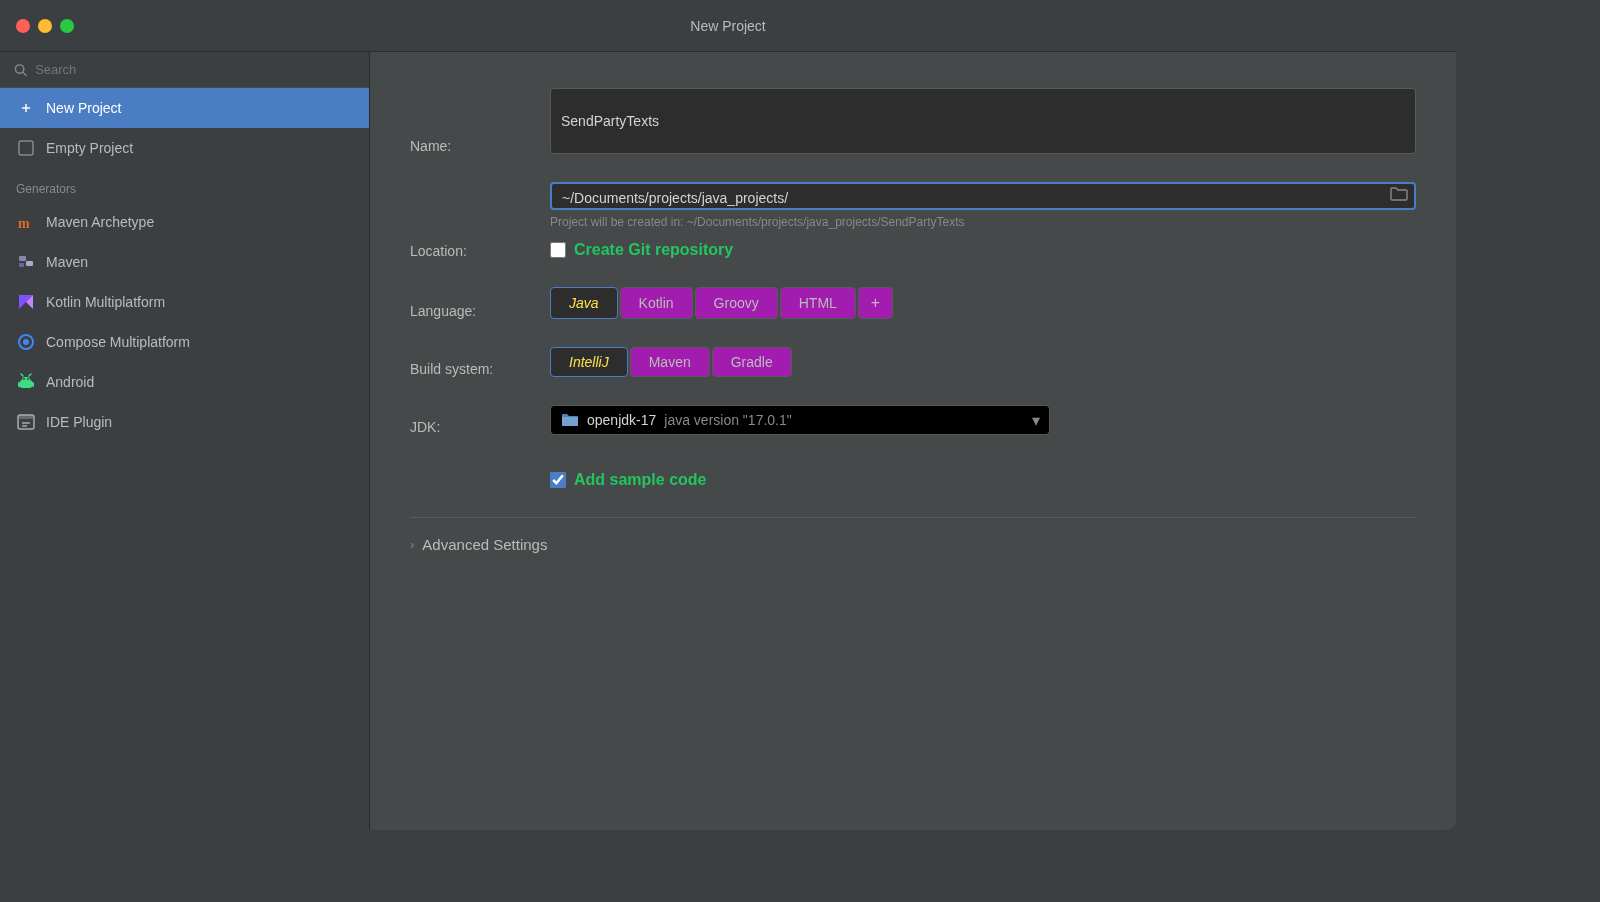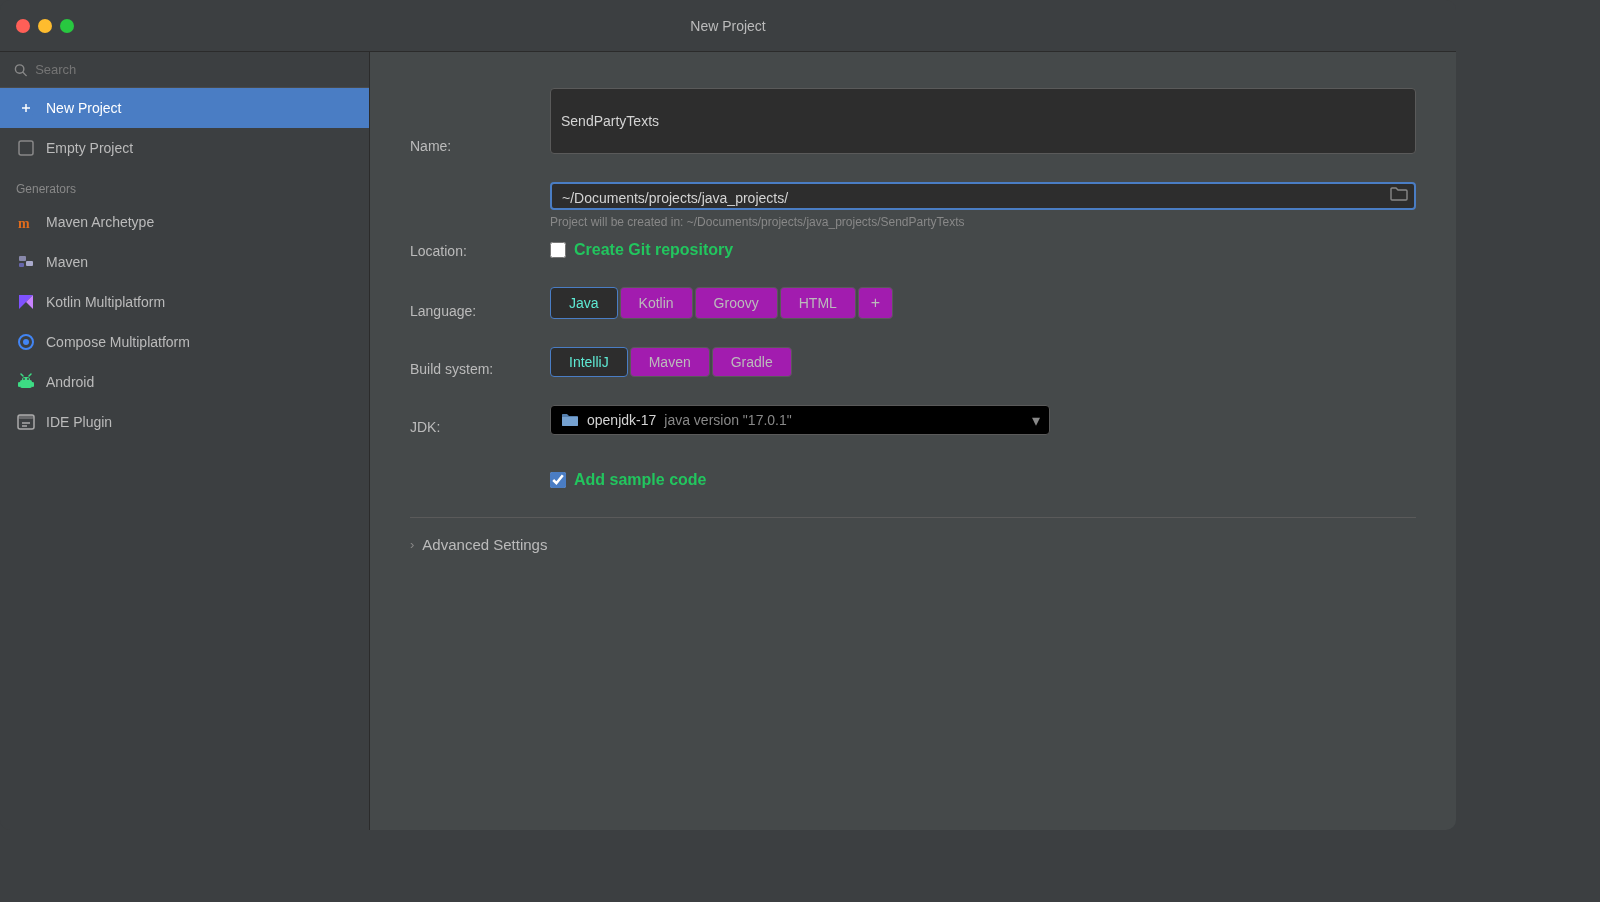--- a/index.html
+++ b/index.html
@@ -209,21 +209,22 @@
       border-radius: 4px;
       padding: 6px 18px;
       color: #bbbbbb;
       font-size: 14px;
       cursor: pointer;
       transition: background 0.1s;
     }
     .btn-option.selected {
       background: #2d2d2d;
       border-color: #4a7dc4;
-      color: #5eead4;
+      color: #fde047;
+      font-style: italic;
     }
     .btn-option.add-btn {
       padding: 6px 12px;
       font-size: 16px;
     }
     .jdk-wrapper {
       position: relative;
       display: inline-flex;
       align-items: center;
     }

